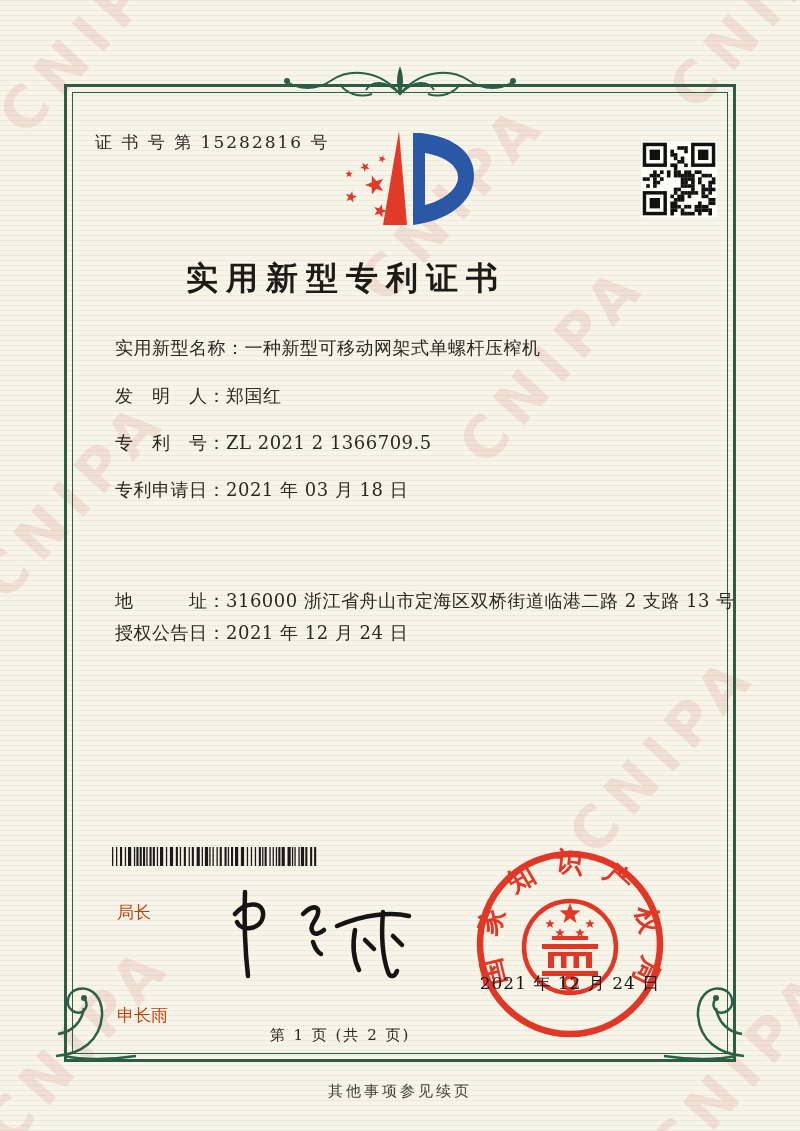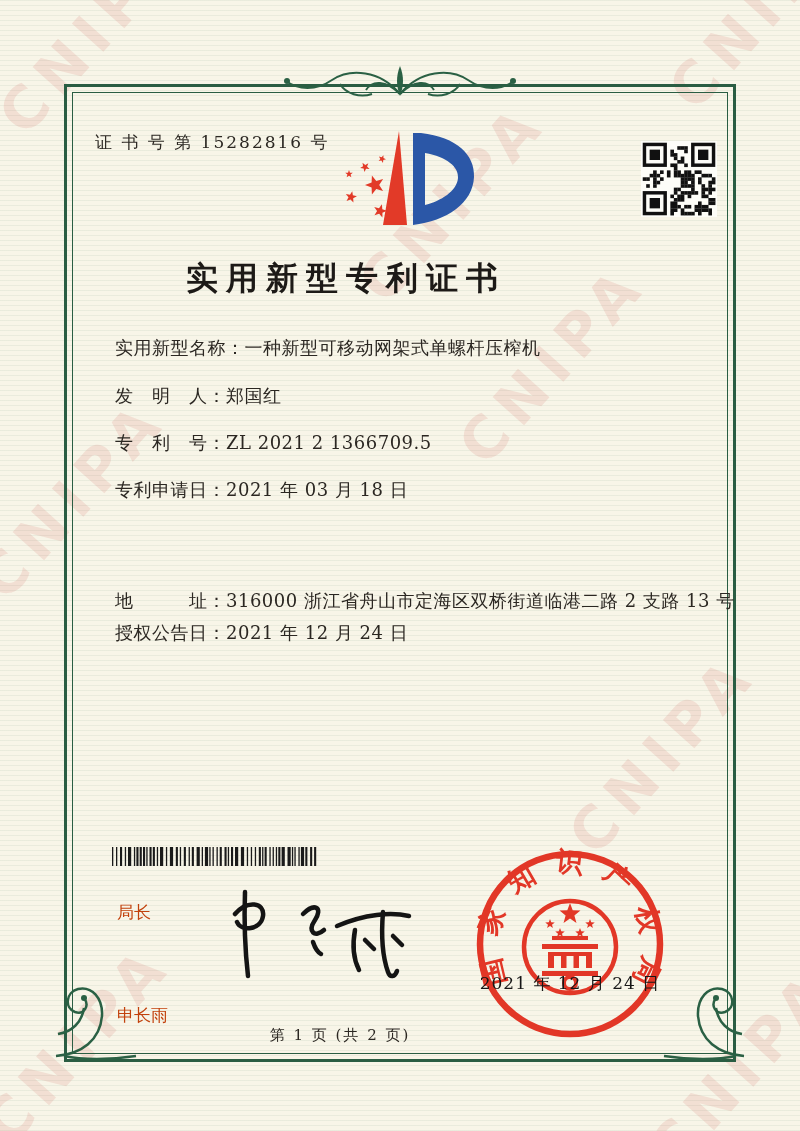--- a/index.html
+++ b/index.html
@@ -358,14 +358,15 @@
       <rect x="84" y="112" width="7" height="12" fill="#f8f5e8" stroke="none"></rect>
       <rect x="96.5" y="112" width="7" height="12" fill="#f8f5e8" stroke="none"></rect>
       <rect x="109" y="112" width="7" height="12" fill="#f8f5e8" stroke="none"></rect>
       <rect x="72" y="127" width="56" height="5" stroke="none"></rect>
       <circle cx="100" cy="139" r="6" fill="none" stroke-width="4"></circle>
     </g>
   </svg>
   <div class="seal-date">2021 年 12 月 24 日</div>
 
   <div class="page-no">第 1 页 (共 2 页)</div>
+  <div class="footer-note">其他事项参见续页</div>
 
 </div>
 
 </body></html>

